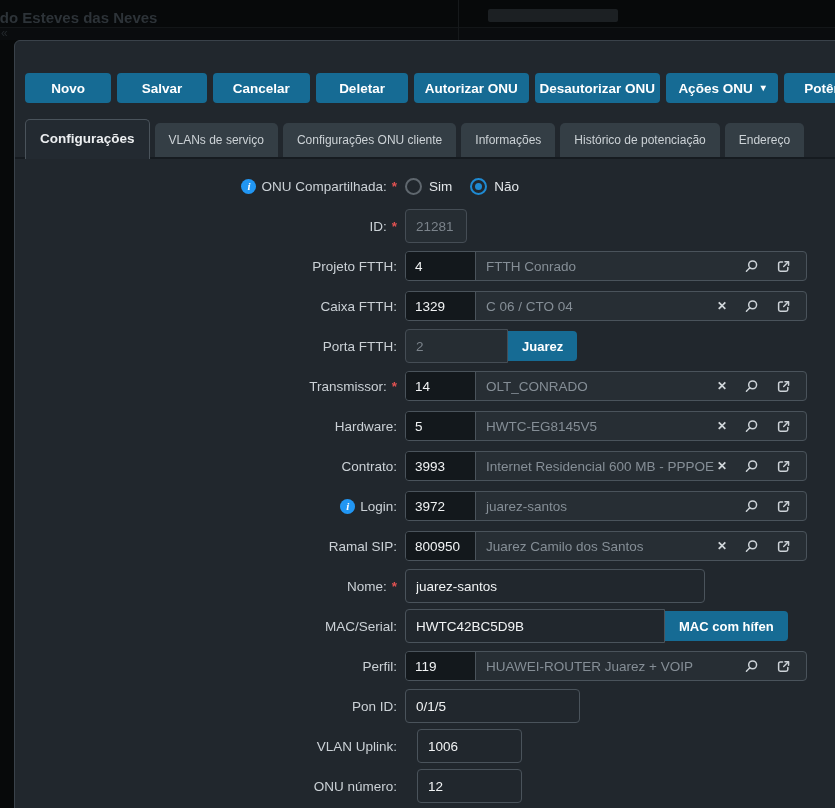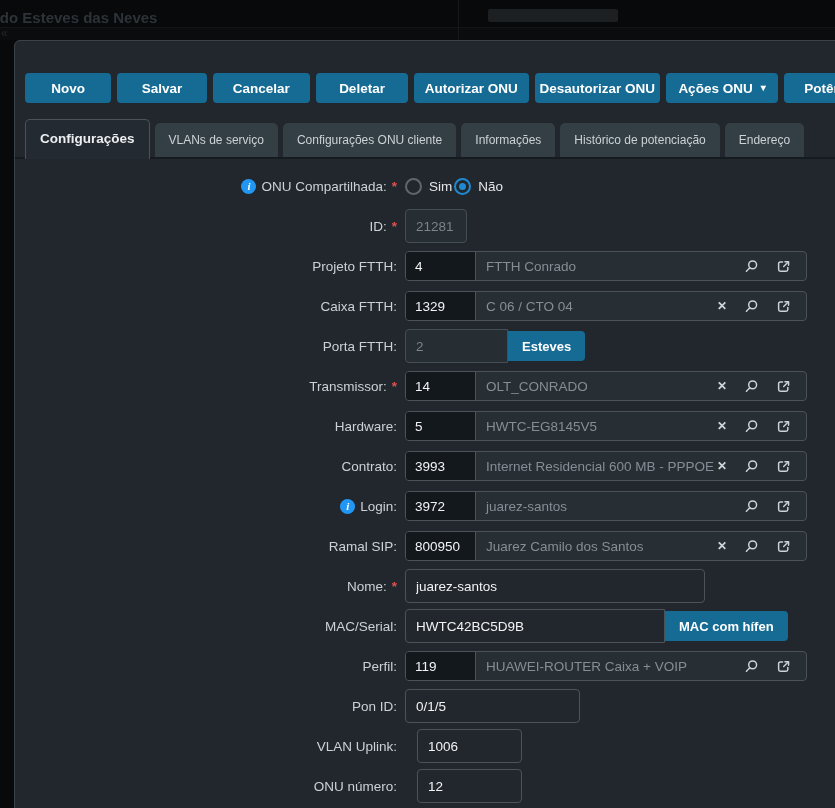--- a/index.html
+++ b/index.html
@@ -115,21 +115,21 @@
   .attach-group .txt { border-radius:4px 0 0 4px; }
   .attach-btn {
     height:30px; padding:0 14px;
     background:#166b94; color:#fff;
     border:none; border-radius:0 4px 4px 0;
     font-family:"Liberation Sans", sans-serif; font-size:13px; font-weight:600;
     cursor:pointer; white-space:nowrap;
   }
 
   
-  .radio-group { display:flex; align-items:center; gap:2px; }
+  .radio-group { display:flex; align-items:center; gap:18px; }
   .radio-opt { display:flex; align-items:center; gap:7px; cursor:pointer; }
   .radio { width:17px; height:17px; border-radius:50%; border:2px solid #5f676e; display:flex; align-items:center; justify-content:center; }
   .radio.sel { border-color:#1f8ad2; }
   .radio.sel .dot { width:7px; height:7px; border-radius:50%; background:#1f8ad2; }
   .radio-text { color:#e2e6e9; font-size:13.5px; }
 
   .w62  { width:62px; }
   .w103 { width:103px; }
   .w175 { width:175px; }
   .w105 { width:105px;margin-left:12px; }
@@ -244,21 +244,21 @@
         </span>
       </div>
     </div>
 
     <div class="row">
       <div class="row-label">
         <span>Porta FTTH:</span>
       </div>
       <div class="attach-group">
         <input class="txt disabled w103" disabled="" value="2" style="">
-        <button class="attach-btn">Esteves</button>
+        <button class="attach-btn">Juarez</button>
       </div>
     </div>
 
     <div class="row">
       <div class="row-label">
         <span>Transmissor:</span>
         <span class="req">*</span>
       </div>
       <div class="composite">
         <input class="code" value="14" style="">
@@ -383,21 +383,21 @@
         <button class="attach-btn">MAC com hífen</button>
       </div>
     </div>
 
     <div class="row">
       <div class="row-label">
         <span>Perfil:</span>
       </div>
       <div class="composite">
         <input class="code" value="119" style="">
-        <span class="display">HUAWEI-ROUTER Caixa + VOIP</span>
+        <span class="display">HUAWEI-ROUTER Juarez + VOIP</span>
         <span class="icons">
           <svg class="icon-svg" width="15" height="15" viewBox="0 0 16 16" fill="none" stroke="#ccd2d7" stroke-width="1.6" stroke-linecap="round">
               <circle cx="9.2" cy="6.2" r="4.2"></circle>
               <line x1="6.2" y1="9.4" x2="2.6" y2="13"></line>
             </svg>
           <svg class="icon-svg" width="15" height="15" viewBox="0 0 16 16" fill="none" stroke="#ccd2d7" stroke-width="1.6" stroke-linecap="round" stroke-linejoin="round">
               <path d="M7 3.2H4.6C3.4 3.2 2.8 3.9 2.8 5v6.2c0 1.2.7 1.8 1.8 1.8h6.2c1.2 0 1.8-.7 1.8-1.8V9"></path>
               <polyline points="9.6,2.8 13.4,2.8 13.4,6.6"></polyline>
               <line x1="13" y1="3.2" x2="8.2" y2="8"></line>
             </svg>

